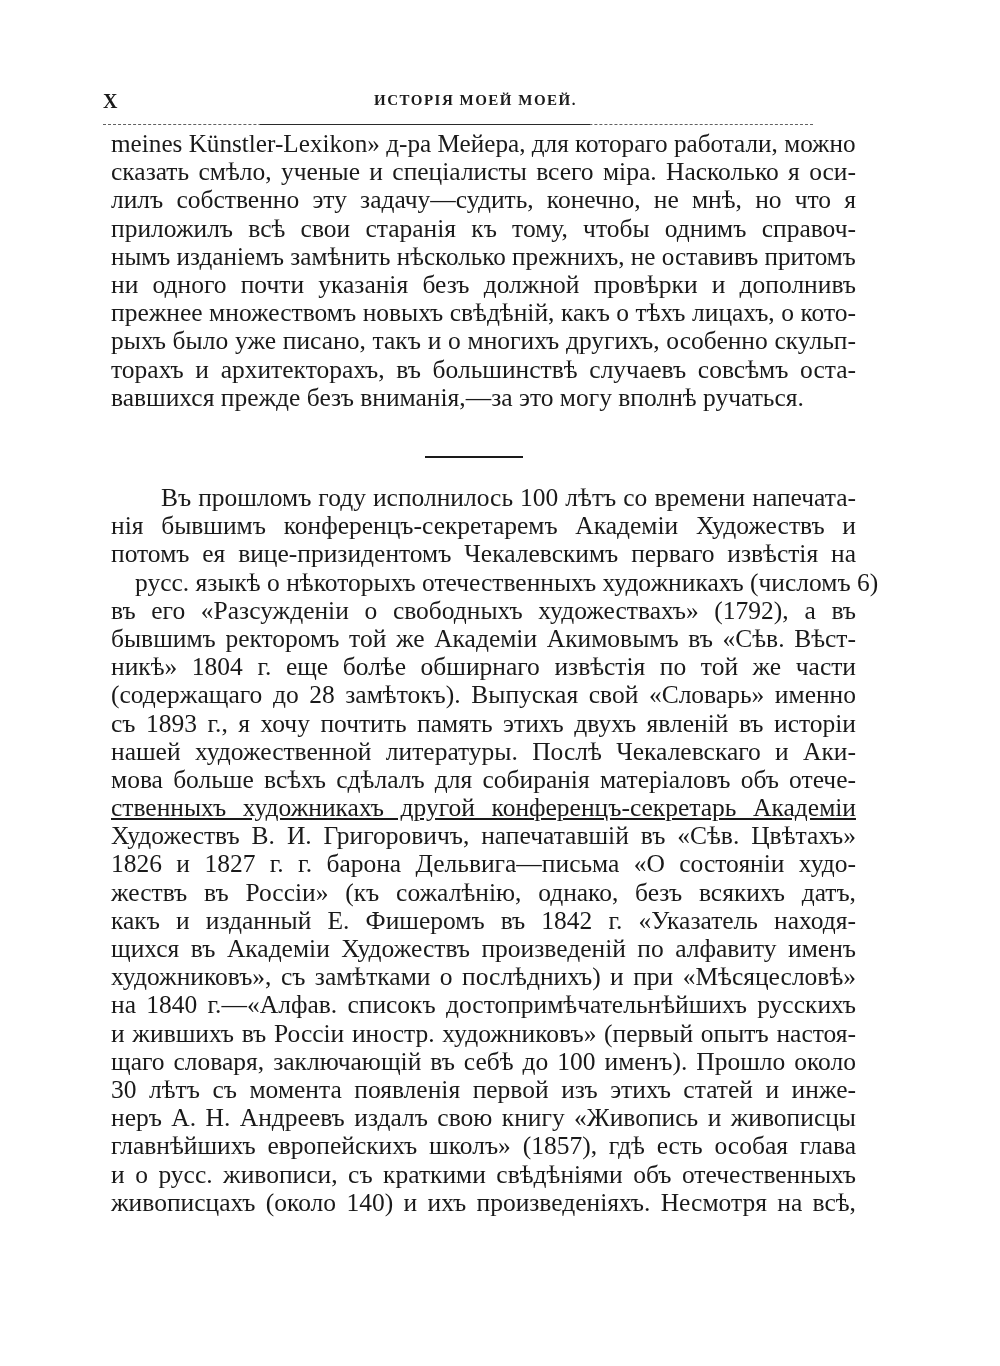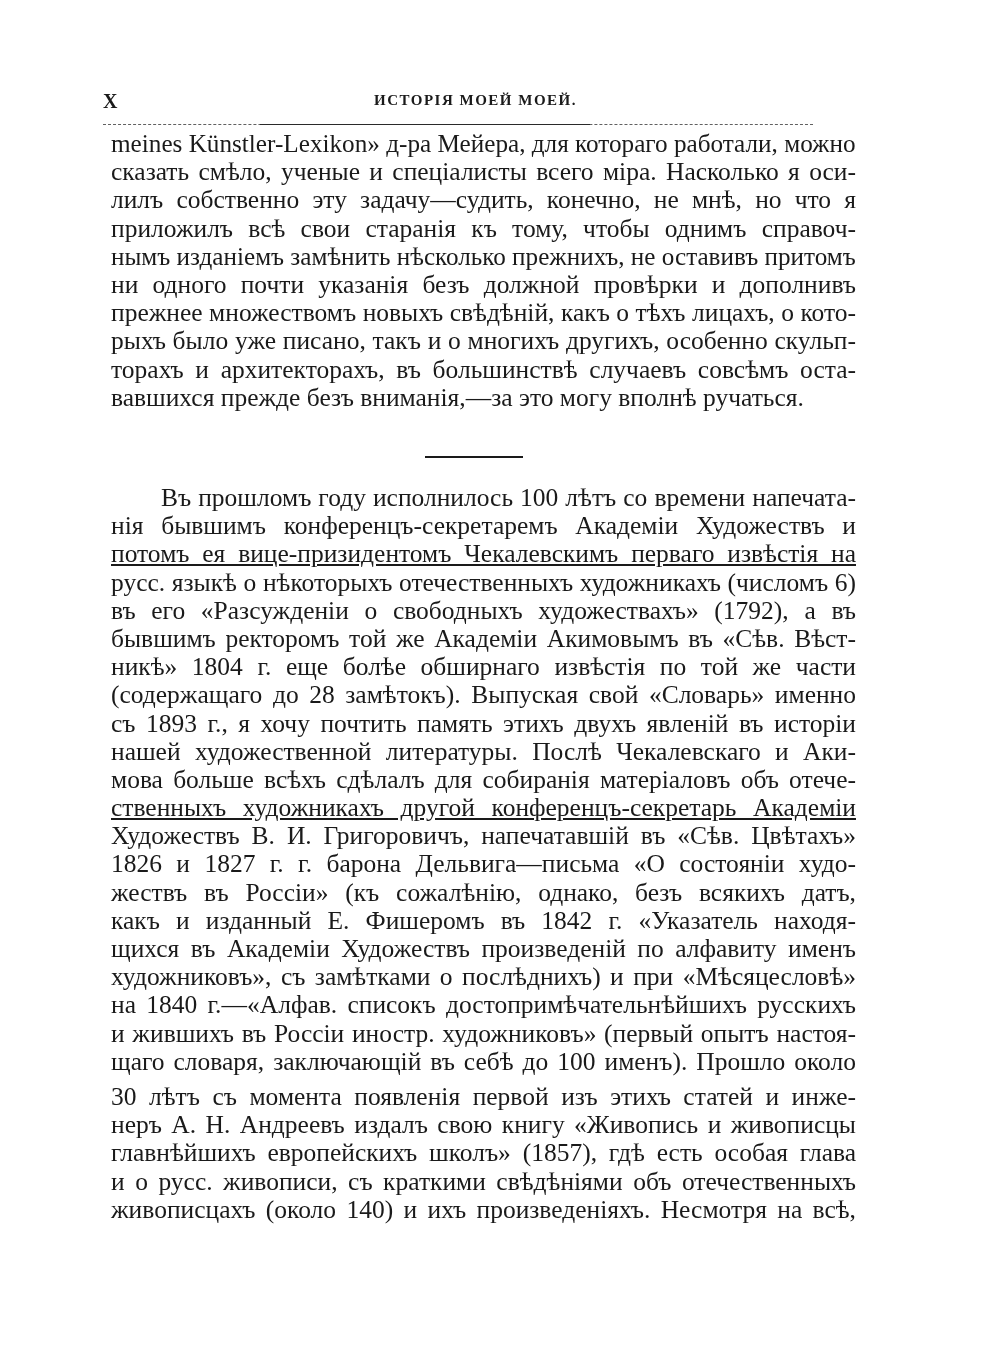--- a/index.html
+++ b/index.html
@@ -120,39 +120,39 @@
     <span class="line" style="display: block; text-align: left; text-align-last: justify;">рыхъ было уже писано, такъ и о многихъ другихъ, особенно скульп-</span>
     <span class="line" style="display: block; text-align: left; text-align-last: justify;">торахъ и архитекторахъ, въ большинствѣ случаевъ совсѣмъ оста-</span>
     <span class="line last" style="display: block; text-align: left;">вавшихся прежде безъ вниманія,—за это могу вполнѣ ручаться.</span>
   </div>
 
   <div class="separator"></div>
 
   <div class="text-block" id="block2">
     <span class="line indent" style="display: block; text-align: left; text-align-last: justify;">Въ прошломъ году исполнилось 100 лѣтъ со времени напечата-</span>
     <span class="line" style="display: block; text-align: left; text-align-last: justify;">нія бывшимъ конференцъ-секретаремъ Академіи Художествъ и</span>
-    <span class="line" style="display: block; text-align: left; text-align-last: justify; text-decoration: underline;">потомъ ея вице-призидентомъ Чекалевскимъ перваго извѣстія на</span>
-    <span class="line" style="display: block; text-align: left; text-align-last: justify;">русс. языкѣ о нѣкоторыхъ отечественныхъ художникахъ (числомъ 6)</span>
+    <span class="line" style="display: block; text-align: left; text-align-last: justify;">потомъ ея вице-призидентомъ Чекалевскимъ перваго извѣстія на</span>
+    <span class="line" style="display: block; text-align: left; text-align-last: justify; margin-left: 24px;">русс. языкѣ о нѣкоторыхъ отечественныхъ художникахъ (числомъ 6)</span>
     <span class="line" style="display: block; text-align: left; text-align-last: justify;">въ его «Разсужденіи о свободныхъ художествахъ» (1792), а въ</span>
     <span class="line" style="display: block; text-align: left; text-align-last: justify;">бывшимъ ректоромъ той же Академіи Акимовымъ въ «Сѣв. Вѣст-</span>
     <span class="line" style="display: block; text-align: center; text-align-last: justify; font-family: Liberation Serif, serif;">никѣ» 1804 г. еще болѣе обширнаго извѣстія по той же части</span>
     <span class="line" style="display: block; text-align: left; text-align-last: justify;">(содержащаго до 28 замѣтокъ). Выпуская свой «Словарь» именно</span>
     <span class="line" style="display: block; text-align: left; text-align-last: justify;">съ 1893 г., я хочу почтить память этихъ двухъ явленій въ исторіи</span>
     <span class="line" style="display: block; text-align: left; text-align-last: justify;">нашей художественной литературы. Послѣ Чекалевскаго и Аки-</span>
     <span class="line" style="display: block; text-align: left; text-align-last: justify;">мова больше всѣхъ сдѣлалъ для собиранія матеріаловъ объ отече-</span>
     <span class="line" style="display: block; text-align: left; text-align-last: justify; text-decoration: underline;">ственныхъ художникахъ другой конференцъ-секретарь Академіи</span>
     <span class="line" style="display: block; text-align: left; text-align-last: justify;">Художествъ В. И. Григоровичъ, напечатавшій въ «Сѣв. Цвѣтахъ»</span>
     <span class="line" style="display: block; text-align: left; text-align-last: justify;">1826 и 1827 г. г. барона Дельвига—письма «О состояніи худо-</span>
     <span class="line" style="display: block; text-align: left; text-align-last: justify;">жествъ въ Россіи» (къ сожалѣнію, однако, безъ всякихъ датъ,</span>
     <span class="line" style="display: block; text-align: left; text-align-last: justify;">какъ и изданный Е. Фишеромъ въ 1842 г. «Указатель находя-</span>
     <span class="line" style="display: block; text-align: left; text-align-last: justify;">щихся въ Академіи Художествъ произведеній по алфавиту именъ</span>
     <span class="line" style="display: block; text-align: left; text-align-last: justify;">художниковъ», съ замѣтками о послѣднихъ) и при «Мѣсяцесловѣ»</span>
     <span class="line" style="display: block; text-align: left; text-align-last: justify;">на 1840 г.—«Алфав. списокъ достопримѣчательнѣйшихъ русскихъ</span>
     <span class="line" style="display: block; text-align: left; text-align-last: justify;">и жившихъ въ Россіи иностр. художниковъ» (первый опытъ настоя-</span>
     <span class="line" style="display: block; text-align: left; text-align-last: justify;">щаго словаря, заключающій въ себѣ до 100 именъ). Прошло около</span>
-    <span class="line" style="display: block; text-align: left; text-align-last: justify; margin-top: 7px;">30 лѣтъ съ момента появленія первой изъ этихъ статей и инже-</span>
+    <span class="line" style="display: block; text-align: left; text-align-last: justify;">30 лѣтъ съ момента появленія первой изъ этихъ статей и инже-</span>
     <span class="line" style="display: block; text-align: left; text-align-last: justify;">неръ А. Н. Андреевъ издалъ свою книгу «Живопись и живописцы</span>
     <span class="line" style="display: block; text-align: left; text-align-last: justify;">главнѣйшихъ европейскихъ школъ» (1857), гдѣ есть особая глава</span>
     <span class="line" style="display: block; text-align: left; text-align-last: justify;">и о русс. живописи, съ краткими свѣдѣніями объ отечественныхъ</span>
     <span class="line" style="display: block; text-align: left; text-align-last: justify;">живописцахъ (около 140) и ихъ произведеніяхъ. Несмотря на всѣ,</span>
   </div>
 
 </div>
 
 </body></html>

